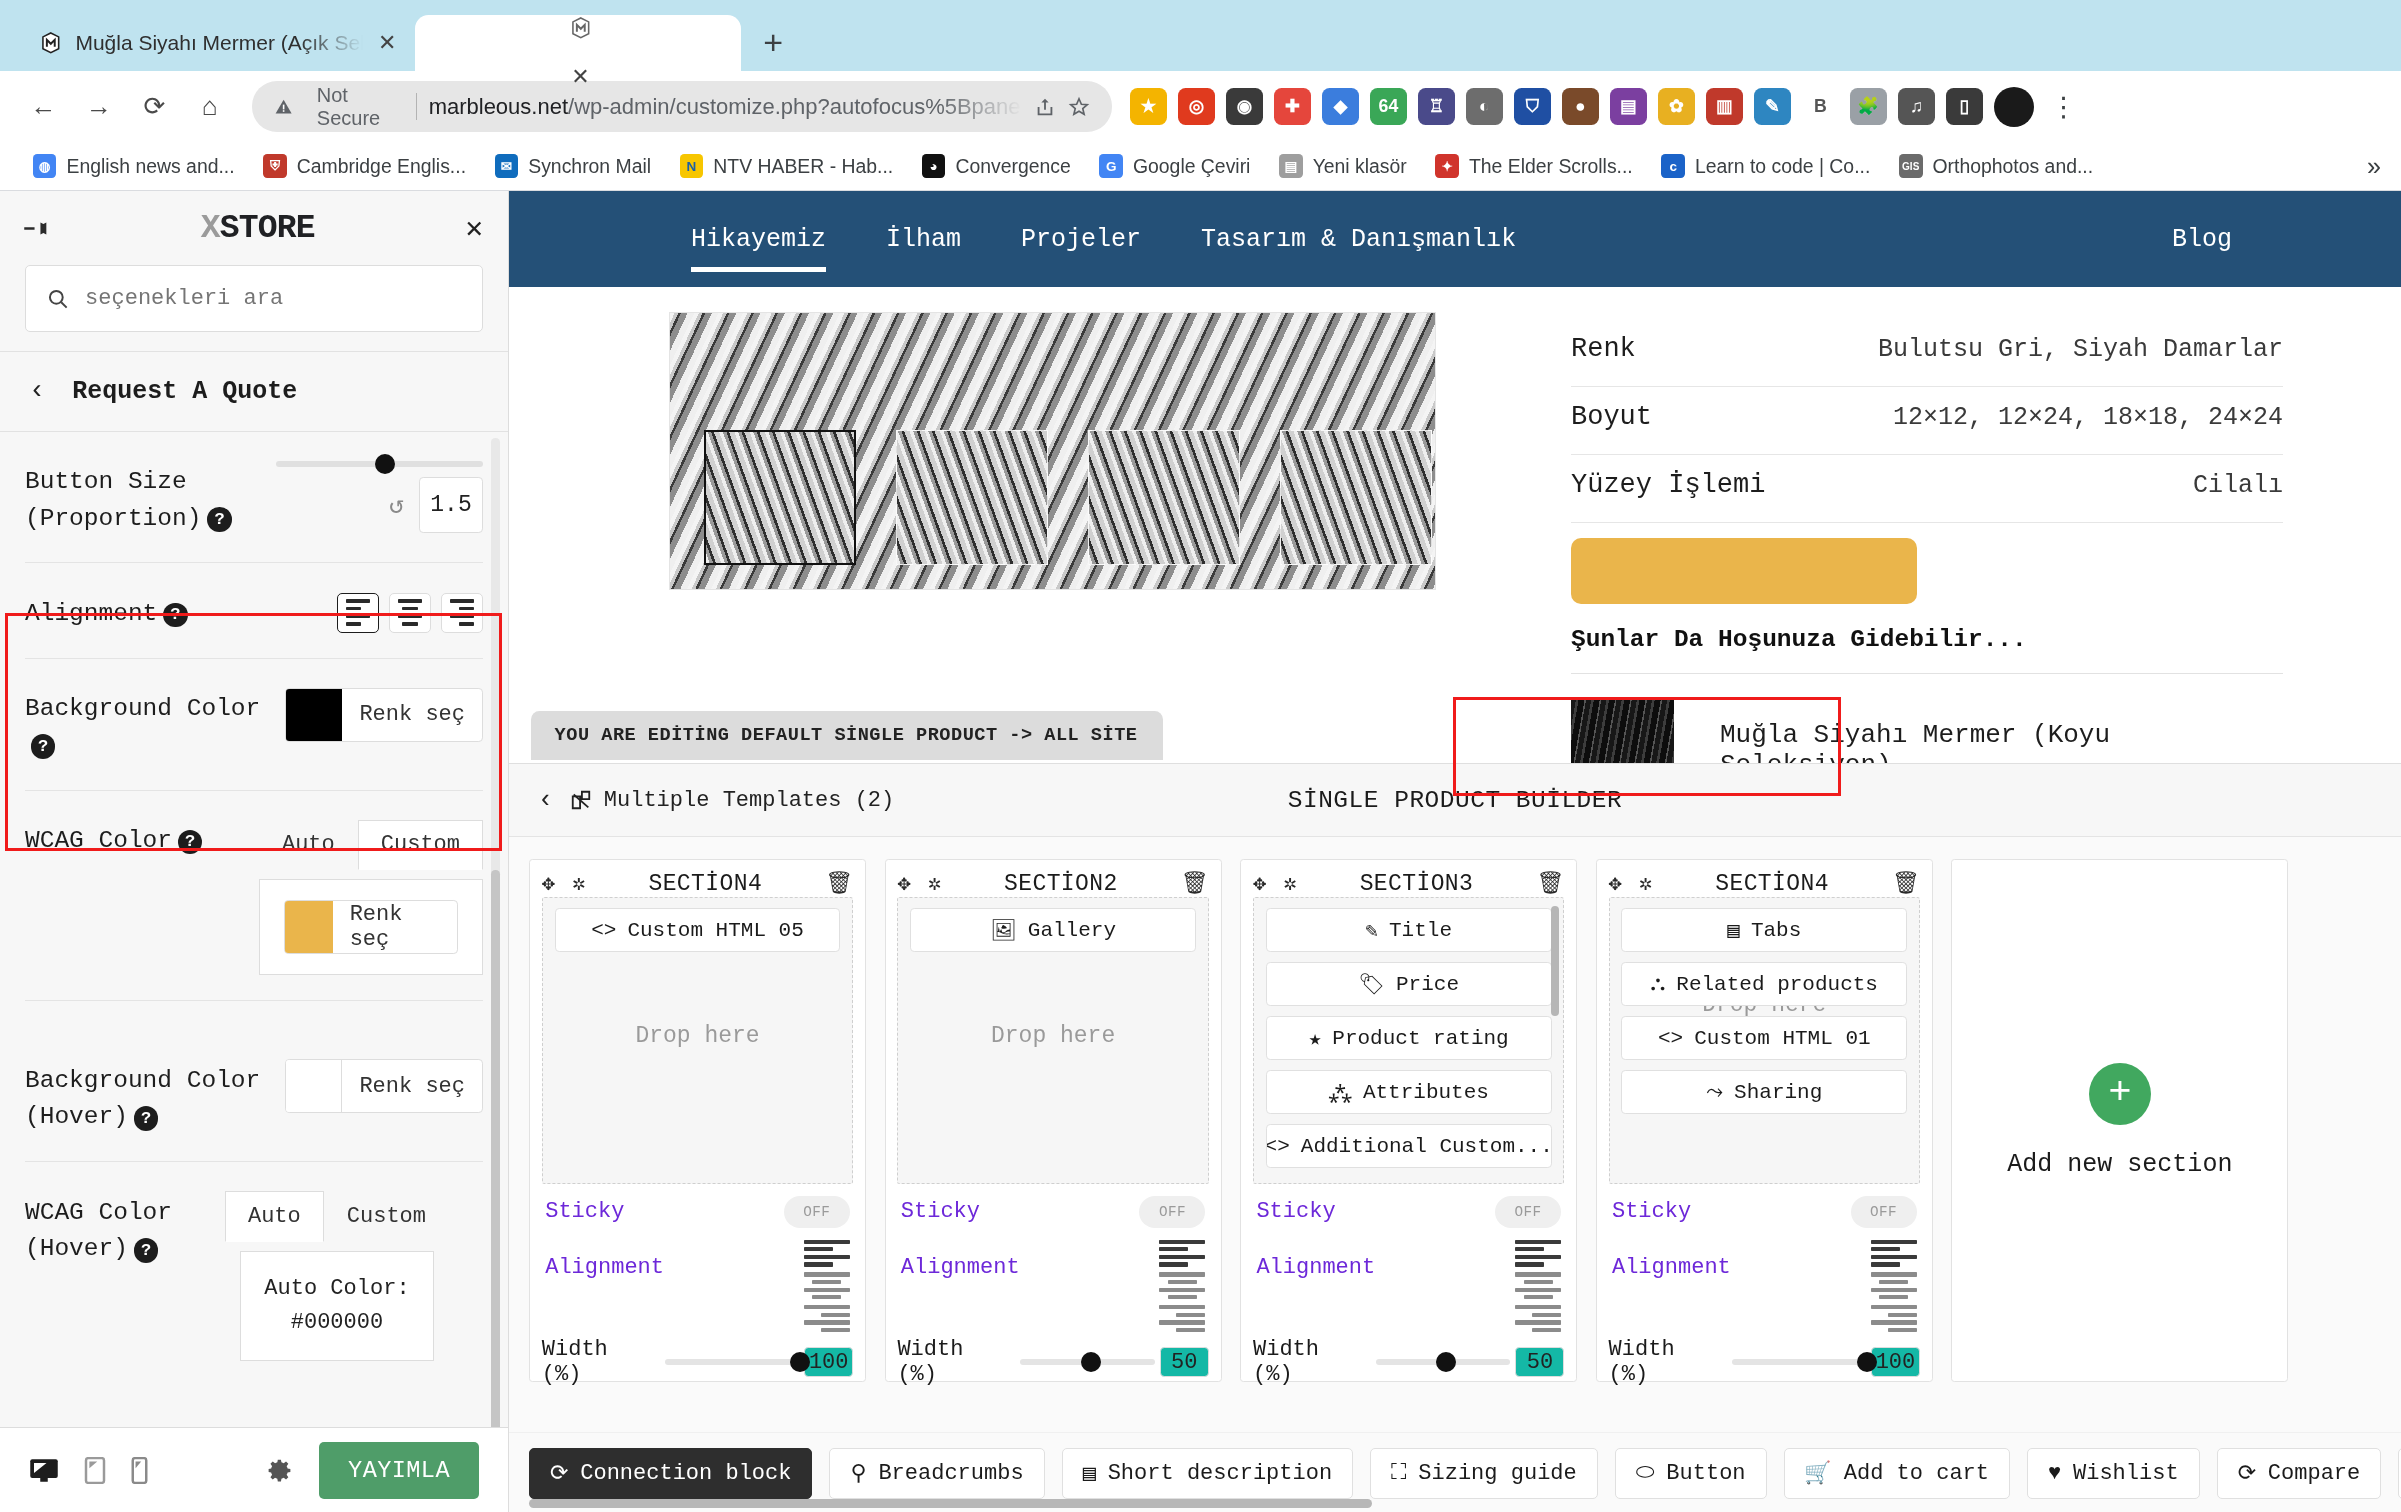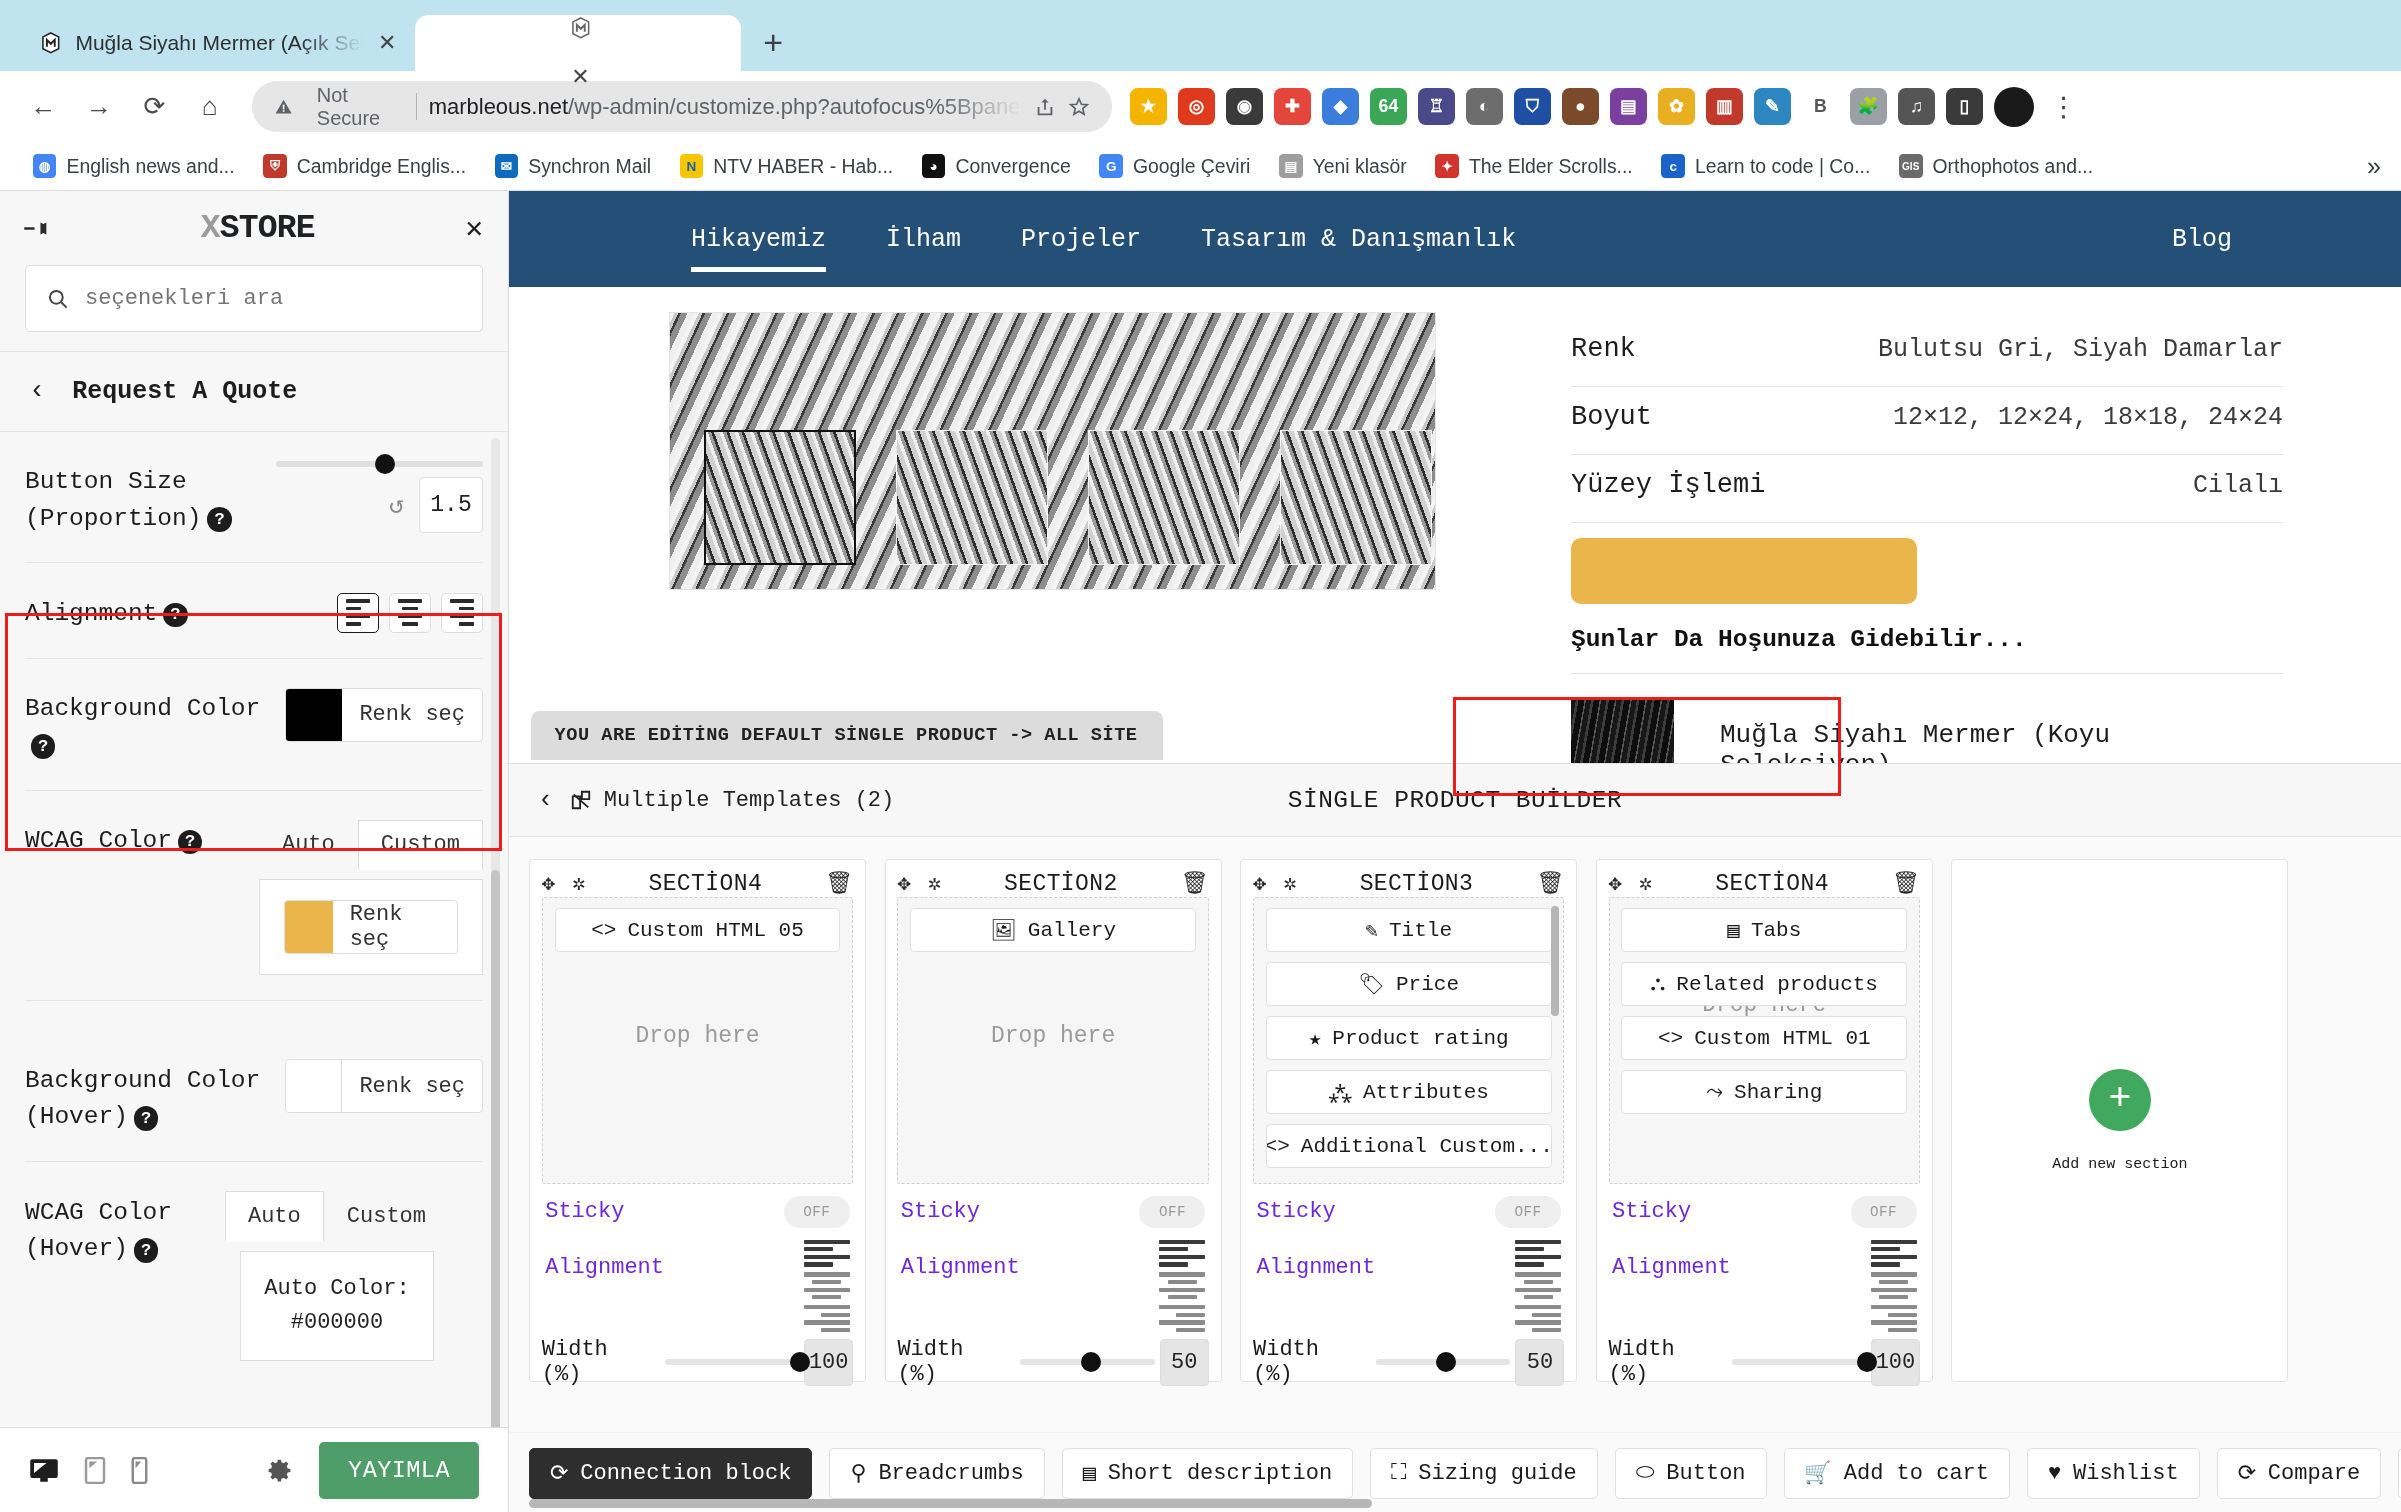--- a/index.html
+++ b/index.html
@@ -259,33 +259,33 @@
                padding-left:73px; }
   .sec-align i { display:block; height:4.2px; background:#3a3a3a; border-radius:0.8px; }
   .sec-align .g { display:flex; flex-direction:column; gap:3.4px; }
   .sec-align .g.dim i { background:#8b8b8b; }
   .wrow { display:flex; align-items:center; padding-top:5px; }
   .wrow .k { flex:none; width:118px; font-size:22px; color:#1b1b1b; }
   .wslider { flex:1; height:6.7px; background:#e4e4e4; border-radius:3.4px; position:relative;
              margin:0 5px; }
   .wslider .knob { position:absolute; top:-6.7px; width:20px; height:20px; border-radius:50%;
                    background:#111; }
-  .wnum { width:49px; height:47px; background:#e5e5e5; border:0.8px solid #ddd; border-radius:4.2px;
+  .wnum { width:49px; height:30px; background:#14b8a6; border:0.8px solid #ddd; border-radius:4.2px;
           display:flex; align-items:center; justify-content:center; font-size:22px; color:#222;
           margin-left:auto; overflow:hidden; }
 
   .add-sec {
     width:337px; flex:none; border:0.8px solid #e2e2e2; background:#fff; border-radius:3.4px;
     height:523px; display:flex; flex-direction:column; align-items:center; justify-content:center;
     gap:25px;
   }
   .add-circle { width:62px; height:62px; border-radius:50%; background:#41a85f; color:#fff;
                 display:flex; align-items:center; justify-content:center; font-size:39px;
                 line-height:1; }
-  .add-txt { font-size:15px; color:#1b1b1b; }
+  .add-txt { font-size:25px; color:#1b1b1b; }
 
   .builder-foot {
     height:81px; background:#fafafa; display:flex; align-items:center; gap:17px;
     padding:0 20px; flex:none; overflow:hidden; border-top:0.8px solid #f0f0f0;
   }
   .f-chip {
     flex:none; height:51px; border:0.8px solid #e0e0e0; background:#fff; border-radius:5px;
     display:flex; align-items:center; gap:11.8px; padding:0 20px; font-size:22px; color:#1b1b1b;
     white-space:nowrap;
   }

